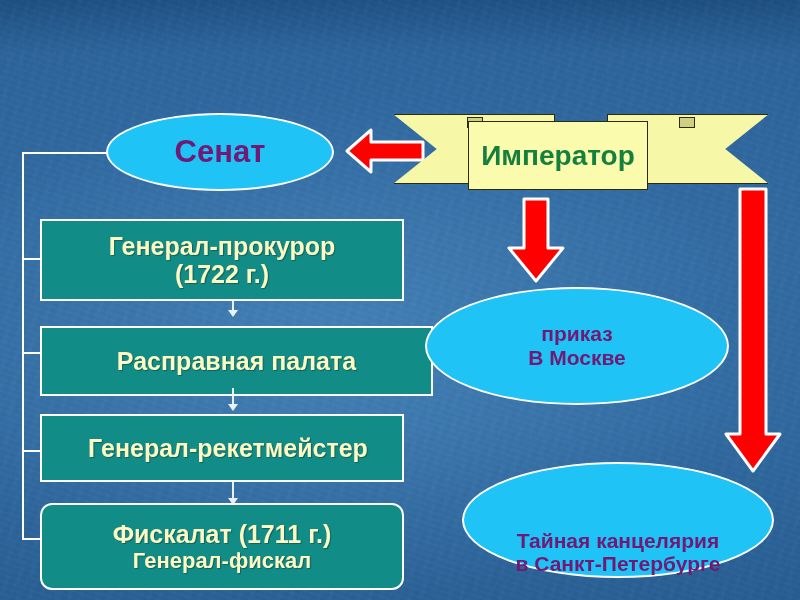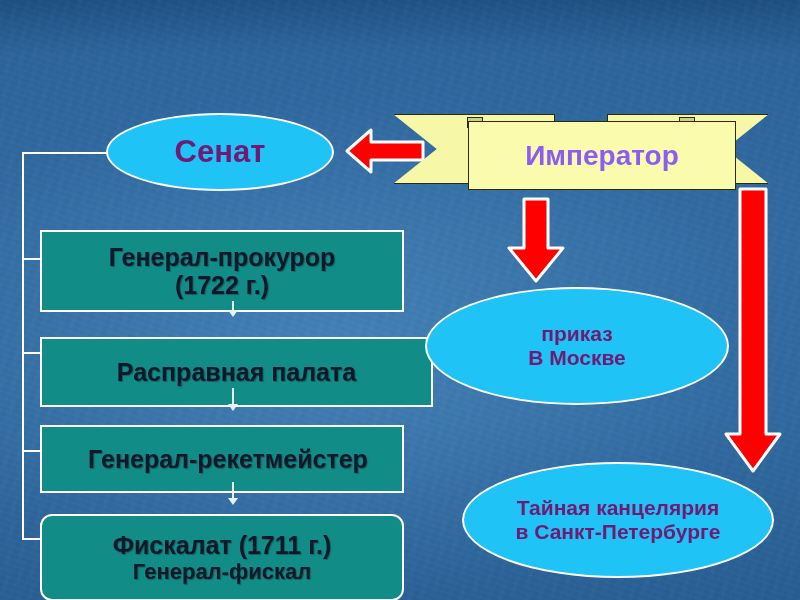--- a/index.html
+++ b/index.html
@@ -44,30 +44,29 @@
     letter-spacing: -0.2px;
     text-shadow: 2px 2px 2px rgba(0,0,0,0.42);
   }
 
   
   .tealbox {
     position: absolute;
     background: #128C86;
     border: 2px solid #ffffff;
     box-sizing: border-box;
-    color: #0f172a;
+    color: #fef9c3;
     font-weight: bold;
     display: flex;
     flex-direction: column;
     align-items: center;
     justify-content: center;
     text-align: right;
     line-height: 1.14;
     text-shadow: 1px 1px 1px rgba(0,0,0,0.30);
-    margin-top: 11px;
   }
   .tealbox .l1 { font-size: 25px; }
   .tealbox .l2 { font-size: 25px; }
   .tealbox.small2 .l2 { font-size: 22px; }
 
   
   .ellipse {
     position: absolute;
     background: #1FC3F5;
     border: 2px solid #ffffff;
@@ -104,29 +103,29 @@
     background: #CFCF84;
     border: 1px solid #2b2b10;
     box-sizing: border-box;
   }
   #ribbon .fold.fl { left: 74px; }
   #ribbon .fold.fr { right: 74px; }
   #ribbon .panel {
     position: absolute;
     left: 75px;
     top: 11px;
-    width: 268px;
+    width: 180px;
     height: 69px;
     background: #FBFBAE;
     border: 1px solid #2b2b10;
     box-sizing: border-box;
     display: flex;
     align-items: center;
     justify-content: center;
-    color: #8b5cf6;
+    color: #15803d;
     font-size: 28px;
     font-weight: bold;
   }
 
   
   .redarrow { position: absolute; }
   .redarrow svg { display: block; overflow: visible; }
 
   
   .wline { position: absolute; background: #ffffff; }
@@ -212,18 +211,18 @@
   <div class="tealbox small2" style="left:40px; top:503px; width:364px; height:87px;border-radius:12px;">
     <span class="l1">Фискалат (1711 г.)</span>
     <span class="l2">Генерал-фискал</span>
   </div>
 
   <div class="ellipse" style="left:425px; top:287px; width:304px; height:118px; font-size:21px;">
     <span>приказ</span>
     <span>В Москве</span>
   </div>
 
-  <div class="ellipse" style="left:462px; top:462px; width:312px; height:116px; font-size:21px;">
+  <div class="ellipse" style="left:462px; top:462px; width:312px; height:116px; font-size:21px;justify-content:flex-end;">
     <span>Тайная канцелярия</span>
     <span>в Санкт-Петербурге</span>
   </div>
 
 </div>
 
 </body></html>

